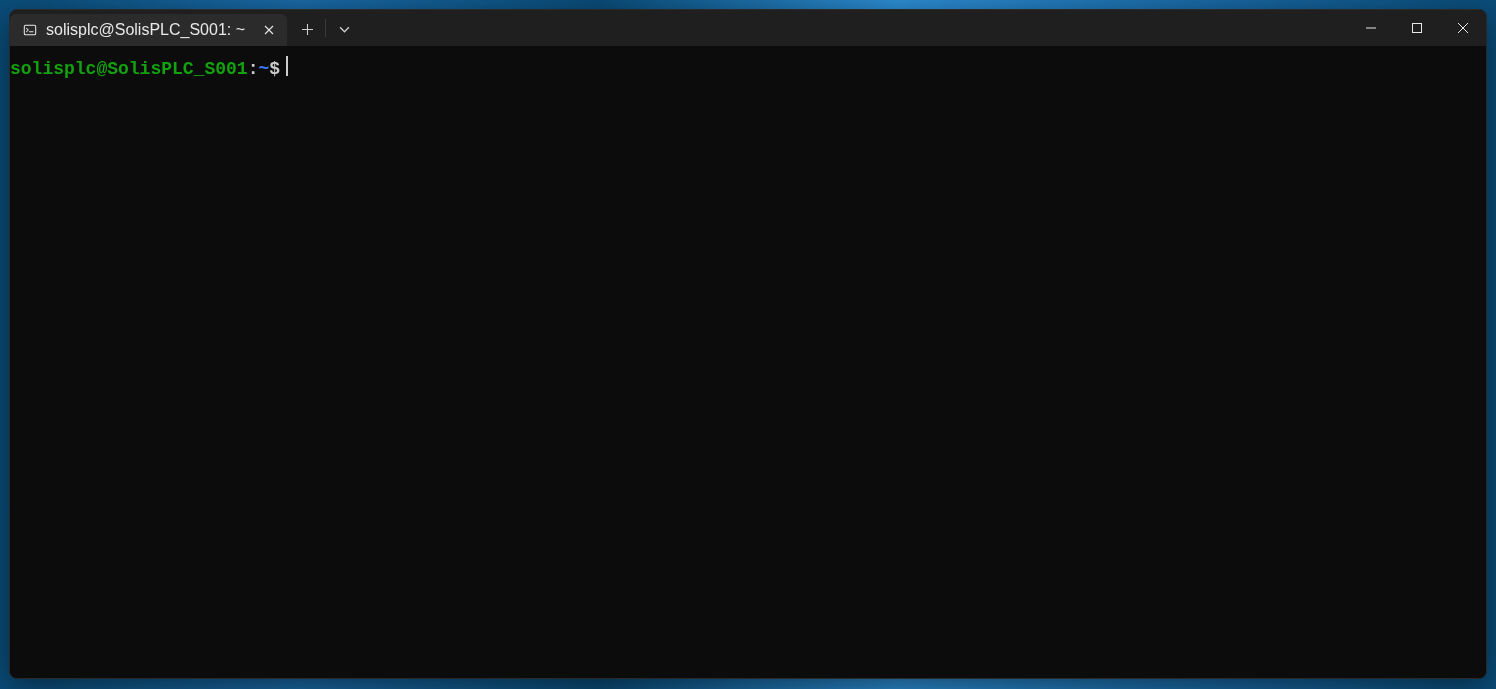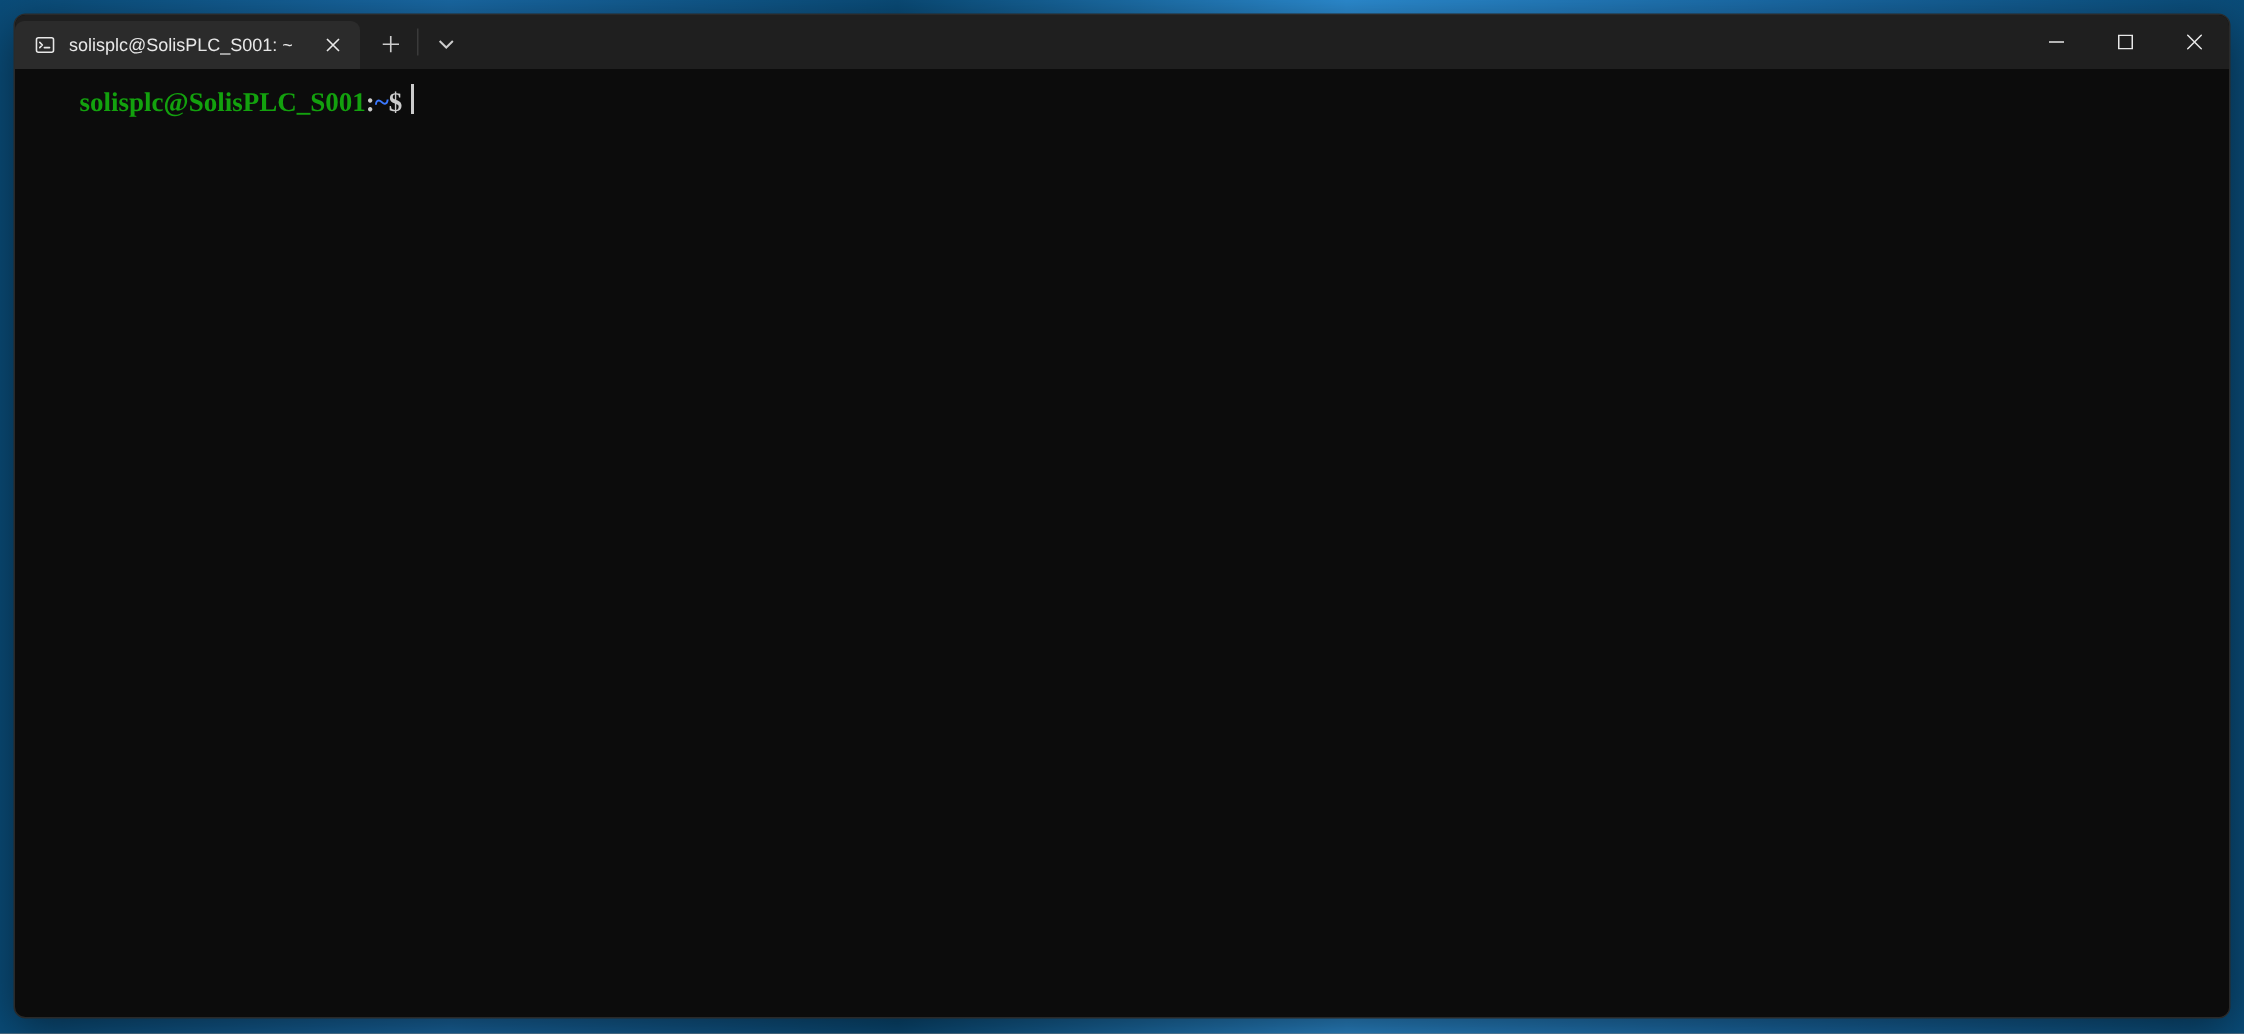--- a/index.html
+++ b/index.html
@@ -47,21 +47,21 @@
     .tab-icon {
       width: 16px;
       height: 16px;
       display: flex;
       align-items: center;
       justify-content: center;
       flex-shrink: 0;
     }
     .tab-title {
       color: #e8e8e8;
-      font-size: 12px;
+      font-size: 16px;
       white-space: nowrap;
       overflow: hidden;
       text-overflow: ellipsis;
       flex: 1;
     }
     .tab-close {
       width: 16px;
       height: 16px;
       display: flex;
       align-items: center;
@@ -100,27 +100,26 @@
     .win-btn {
       width: 46px;
       display: flex;
       align-items: center;
       justify-content: center;
       color: #e8e8e8;
     }
     .terminal-body {
       flex: 1;
       background: #0c0c0c;
-      padding: 8px 19px;
-      font-family: Liberation Serif, serif;
+      padding: 8px 0;
+      font-family: Liberation Mono, monospace;
       font-size: 18px;
       line-height: 1.3;
       overflow: hidden;
       position: relative;
-      margin-left: 24px;
     }
     .prompt-line {
       display: flex;
       align-items: baseline;
       white-space: pre;
     }
     .p-user { color: #13a10e; font-weight: 600; }
     .p-colon { color: #cccccc; font-weight: 600; }
     .p-path { color: #3b78ff; font-weight: 600; }
     .p-dollar { color: #cccccc; font-weight: 600; }

